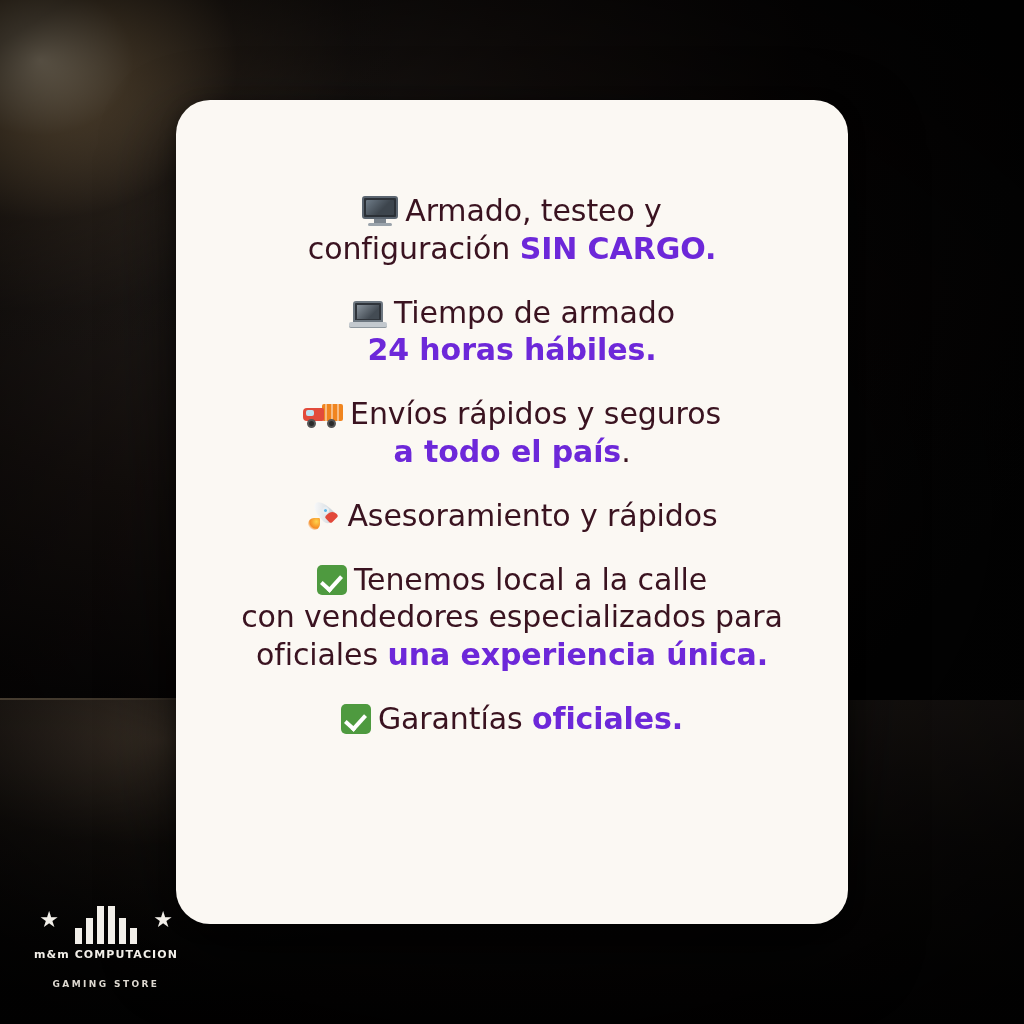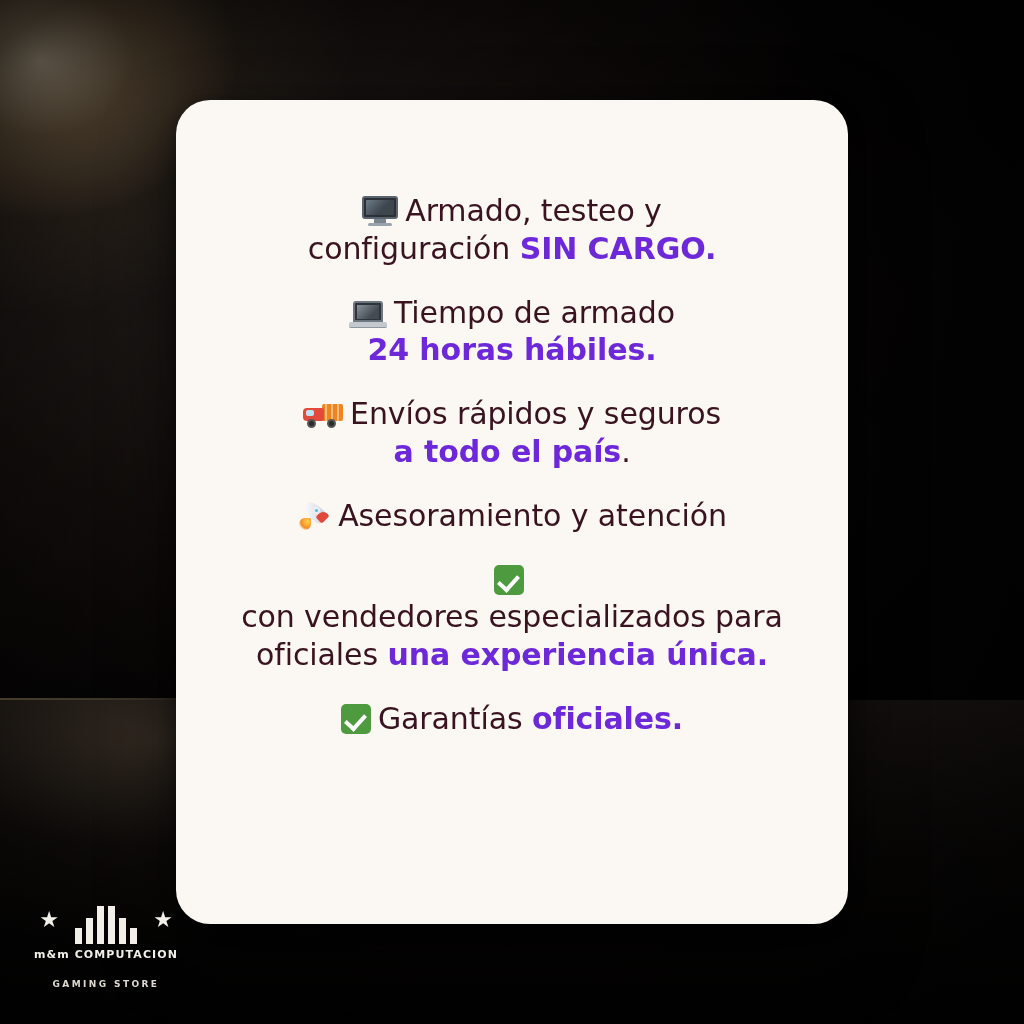--- a/index.html
+++ b/index.html
@@ -260,22 +260,22 @@
 <div class="stage">
   <div class="backdrop-wall"></div>
   <div class="floor-line"></div>
   <div class="backdrop-floor"></div>
   <div class="vignette"></div>
 
   <div class="card" id="benefits-card">
       <p class="benefit"><span class="glyph glyph-monitor"><span class="screen"></span><span class="stand"></span><span class="base"></span></span><span>Armado, testeo y</span><br><span>configuración </span><b>SIN CARGO.</b></p>
       <p class="benefit"><span class="glyph glyph-laptop"><span class="lid"></span><span class="kb"></span></span><span>Tiempo de armado</span><br><b>24 horas hábiles.</b></p>
       <p class="benefit"><span class="glyph glyph-truck"><span class="box"></span><span class="cab"></span><span class="w1"></span><span class="w2"></span></span><span>Envíos rápidos y seguros</span><br><b>a todo el país</b><span>.</span></p>
-      <p class="benefit"><span class="glyph glyph-rocket"><span class="flame"></span><span class="body"></span><span class="fin"></span><span class="win"></span></span><span>Asesoramiento y atención</span><br></p>
-      <p class="benefit"><span class="glyph glyph-check"><span class="sq"></span><span class="tick"></span></span><br><span>con vendedores especializados para</span><br><span>oficiales </span><b>una experiencia única.</b></p>
+      <p class="benefit"><span class="glyph glyph-rocket"><span class="flame"></span><span class="body"></span><span class="fin"></span><span class="win"></span></span><span>Asesoramiento y rápidos</span><br></p>
+      <p class="benefit"><span class="glyph glyph-check"><span class="sq"></span><span class="tick"></span></span><span>Tenemos local a la calle</span><br><span>con vendedores especializados para</span><br><span>oficiales </span><b>una experiencia única.</b></p>
       <p class="benefit"><span class="glyph glyph-check"><span class="sq"></span><span class="tick"></span></span><span>Garantías </span><b>oficiales.</b></p>
     </div>
 
   <div class="logo">
     <div class="logo-mark">
       <span class="star star-left">★</span>
       <span class="bars">
         <i></i>
           <i></i>
           <i></i>

